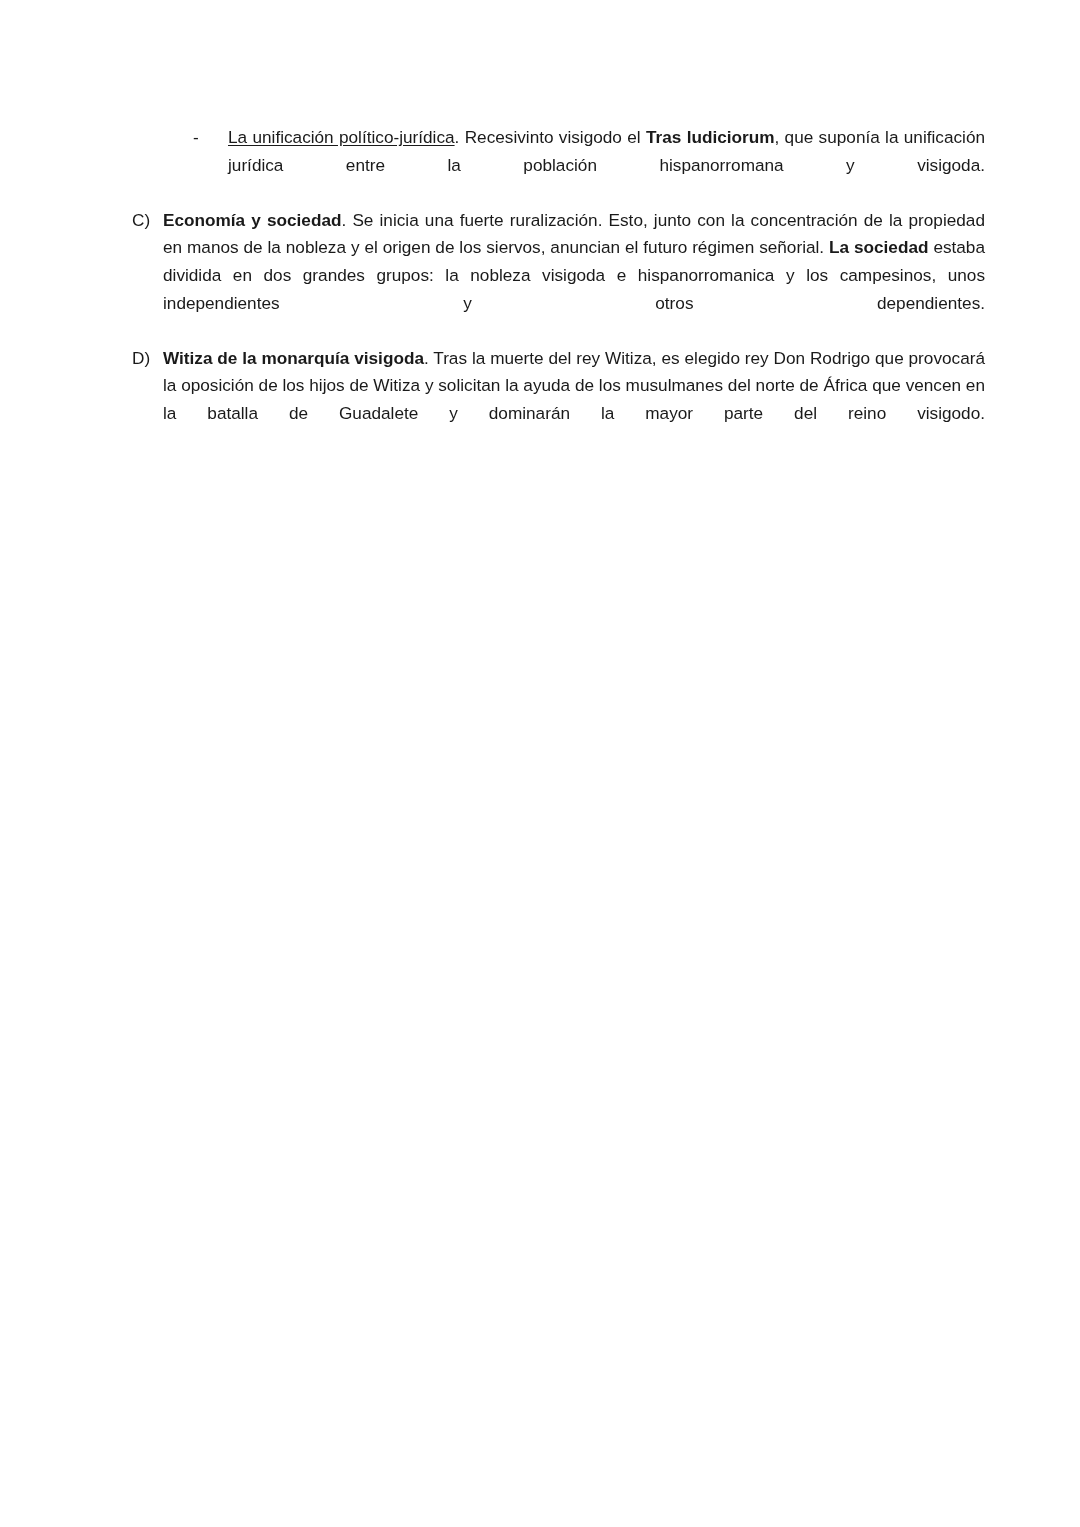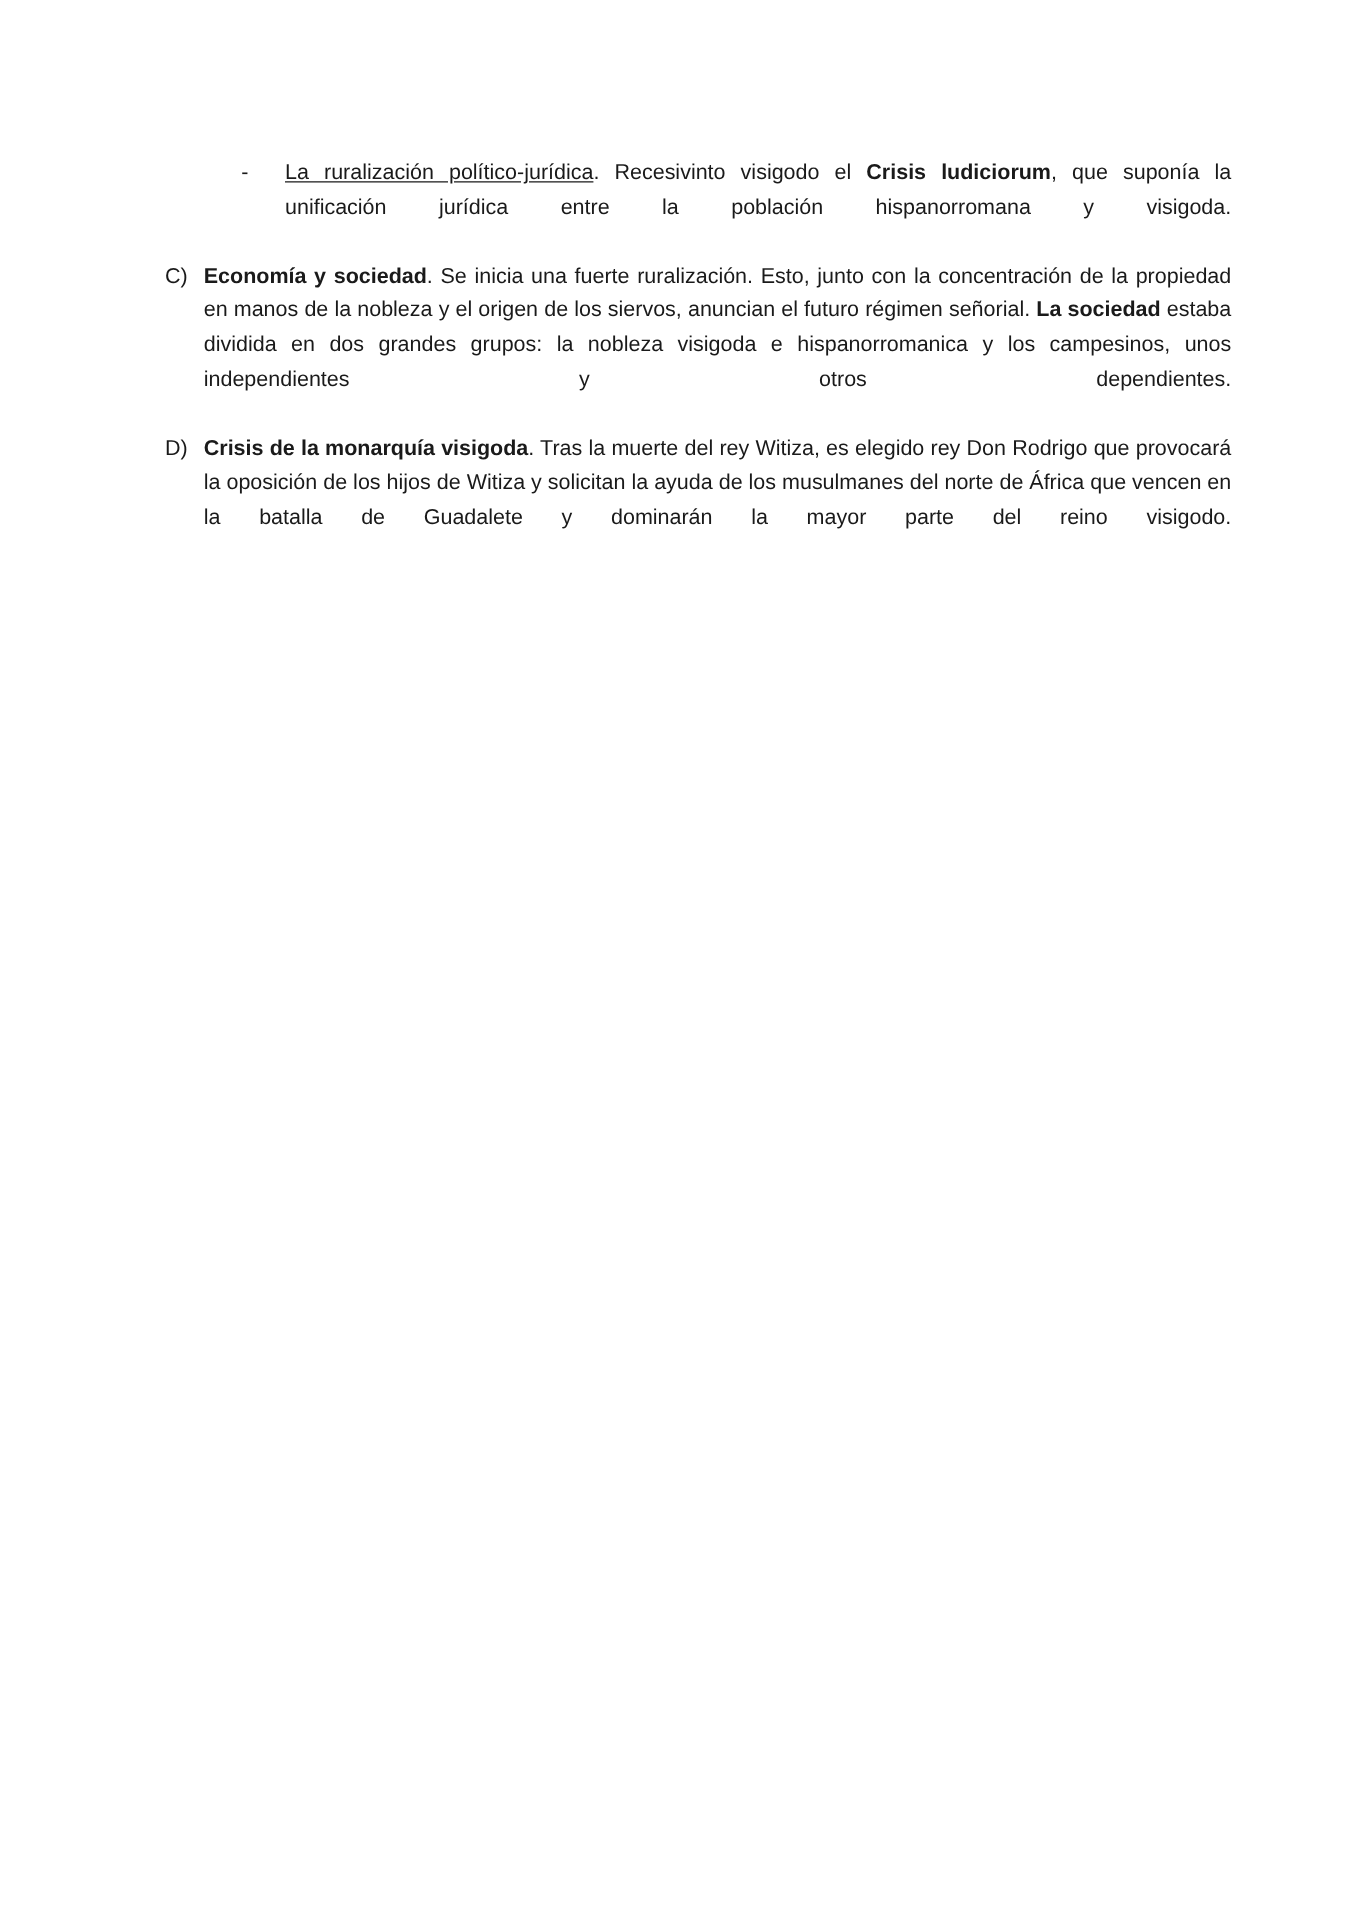--- a/index.html
+++ b/index.html
@@ -73,25 +73,25 @@
     width: 100%;
   }
 </style>
 </head>
 <body>
 
 <div class="page">
   <div class="content">
 
     <p class="para item-dash">
-      <span class="marker">-</span><span class="u">La ruralización político-jurídica</span><span>. Recesivinto visigodo el </span><span class="b">Crisis ludiciorum</span><span>, que suponía la unificación jurídica entre  la población hispanorromana y visigoda.</span>
+      <span class="marker">-</span><span class="u">La unificación político-jurídica</span><span>. Recesivinto visigodo el </span><span class="b">Tras ludiciorum</span><span>, que suponía la unificación jurídica entre  la población hispanorromana y visigoda.</span>
     </p>
 
     <p class="para item-lettered">
       <span class="marker">C)</span><span class="b">Economía y sociedad</span><span>. Se inicia una fuerte ruralización.  Esto, junto con la concentración de la propiedad en manos de la nobleza y el origen de los siervos, anuncian el futuro régimen señorial. </span><span class="b">La sociedad</span><span> estaba dividida en dos grandes grupos: la nobleza visigoda e hispanorromanica y los campesinos, unos independientes y otros dependientes.</span>
     </p>
 
     <p class="para item-lettered">
-      <span class="marker">D)</span><span class="b">Crisis de la monarquía visigoda</span><span>. Tras la muerte del rey Witiza, es elegido rey Don Rodrigo que provocará la oposición de los hijos de Witiza y solicitan la ayuda de los musulmanes del norte de África que vencen en la batalla de Guadalete y dominarán la mayor parte del reino visigodo.</span>
+      <span class="marker">D)</span><span class="b">Witiza de la monarquía visigoda</span><span>. Tras la muerte del rey Witiza, es elegido rey Don Rodrigo que provocará la oposición de los hijos de Witiza y solicitan la ayuda de los musulmanes del norte de África que vencen en la batalla de Guadalete y dominarán la mayor parte del reino visigodo.</span>
     </p>
 
   </div>
 </div>
 
 </body></html>

